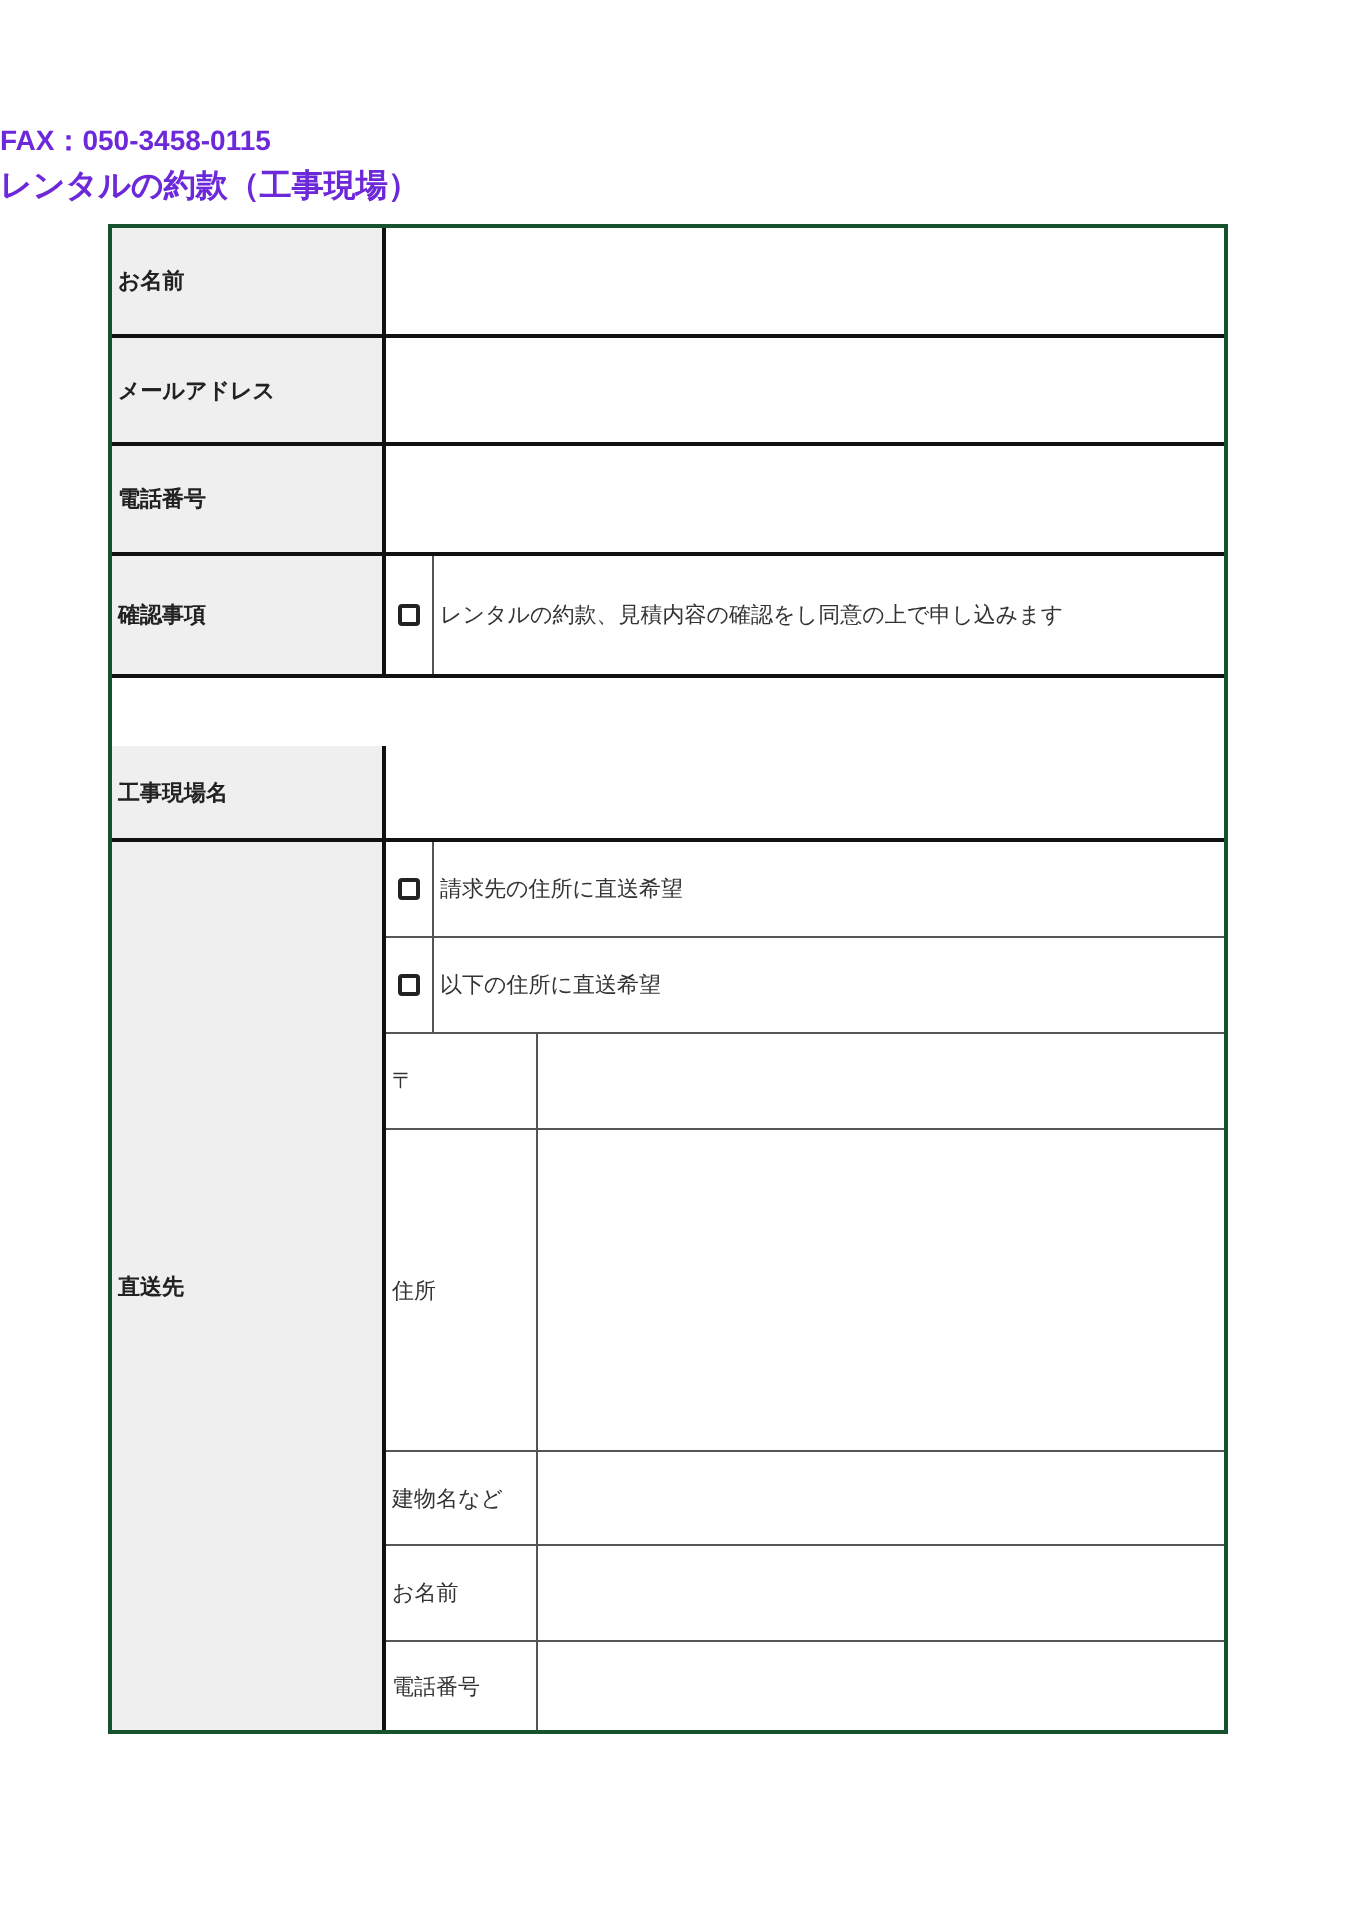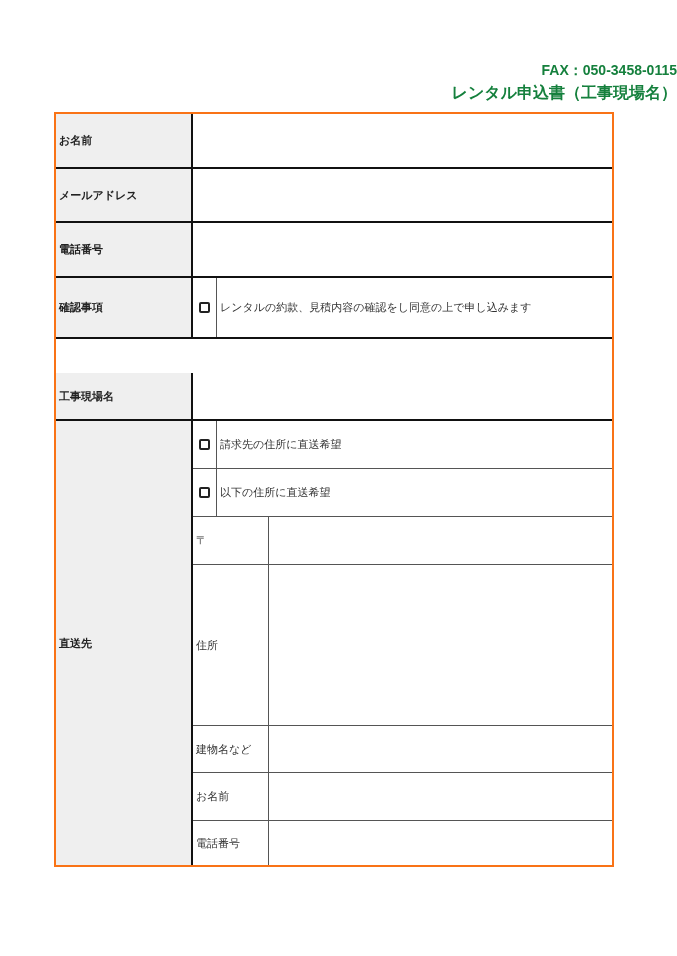--- a/index.html
+++ b/index.html
@@ -1,34 +1,34 @@
 <!DOCTYPE html>
 <html><head>
 <meta charset="utf-8">
 <style>
   html,body{margin:0;padding:0;background:#fff;}
   body{width:677px;height:956px;position:relative;font-family:"DejaVu Sans","Liberation Sans",sans-serif;color:#222;}
-  .hdr{position:absolute;left:0;width:677px;text-align:right;font-weight:bold;color:#15803d;}
+  .hdr{position:absolute;left:0;width:677px;text-align:left;font-weight:bold;color:#6d28d9;}
   .fax{top:62px;font-size:14px;font-family:"Liberation Sans",sans-serif;}
   .ttl{top:83px;font-size:16px;}
-  .tbl{position:absolute;left:54px;top:112px;width:560px;height:755px;border:2px solid #f97316;box-sizing:border-box;}
+  .tbl{position:absolute;left:54px;top:112px;width:560px;height:755px;border:2px solid #14532d;box-sizing:border-box;}
   .row{position:absolute;left:0;right:0;border-bottom:2px solid #111;box-sizing:border-box;}
   .lab{position:absolute;left:0;top:0;bottom:0;width:137px;background:#efefef;border-right:2px solid #111;box-sizing:border-box;font-size:11px;font-weight:bold;display:flex;align-items:center;padding-left:3px;}
   .sub{position:absolute;left:137px;right:0;border-bottom:1px solid #555;box-sizing:border-box;}
   .sub.last{border-bottom:none;}
   .cb{position:absolute;left:0;top:0;bottom:0;width:23px;border-right:1px solid #555;display:flex;align-items:center;justify-content:center;}
   .box{width:11px;height:11px;border:2px solid #222;border-radius:2px;box-sizing:border-box;}
   .cbt{position:absolute;left:27px;top:0;bottom:0;display:flex;align-items:center;font-size:11px;color:#333;}
   .sl{position:absolute;left:0;top:0;bottom:0;width:76px;border-right:1px solid #555;display:flex;align-items:center;padding-left:3px;font-size:11px;color:#333;box-sizing:border-box;}
 </style>
 </head>
 <body>
 
 <div class="hdr fax">FAX：050-3458-0115</div>
-<div class="hdr ttl">レンタル申込書（工事現場名）</div>
+<div class="hdr ttl">レンタルの約款（工事現場）</div>
 
 <div class="tbl">
   <div class="row" style="top:0;height:55px">
     <div class="lab">お名前</div>
   </div>
   <div class="row" style="top:55px;height:54px">
     <div class="lab">メールアドレス</div>
   </div>
   <div class="row" style="top:109px;height:55px">
     <div class="lab">電話番号</div>

